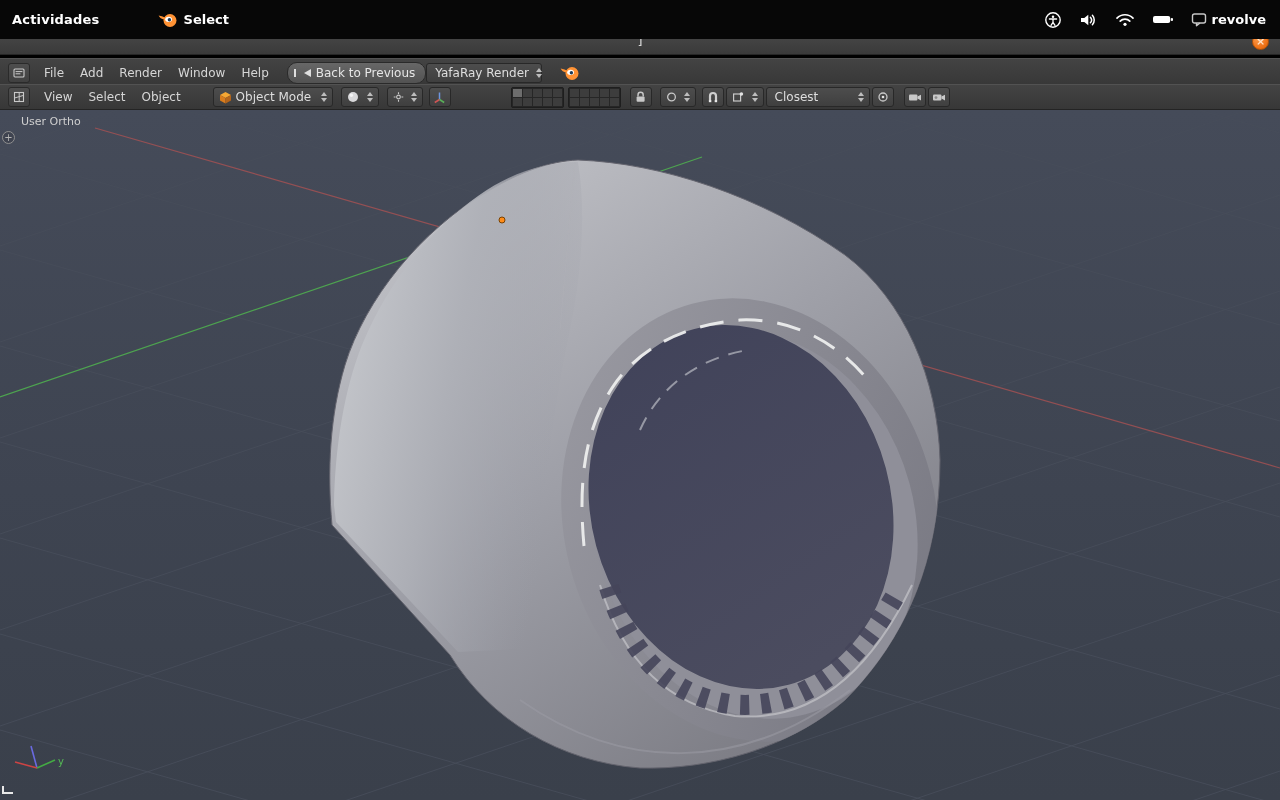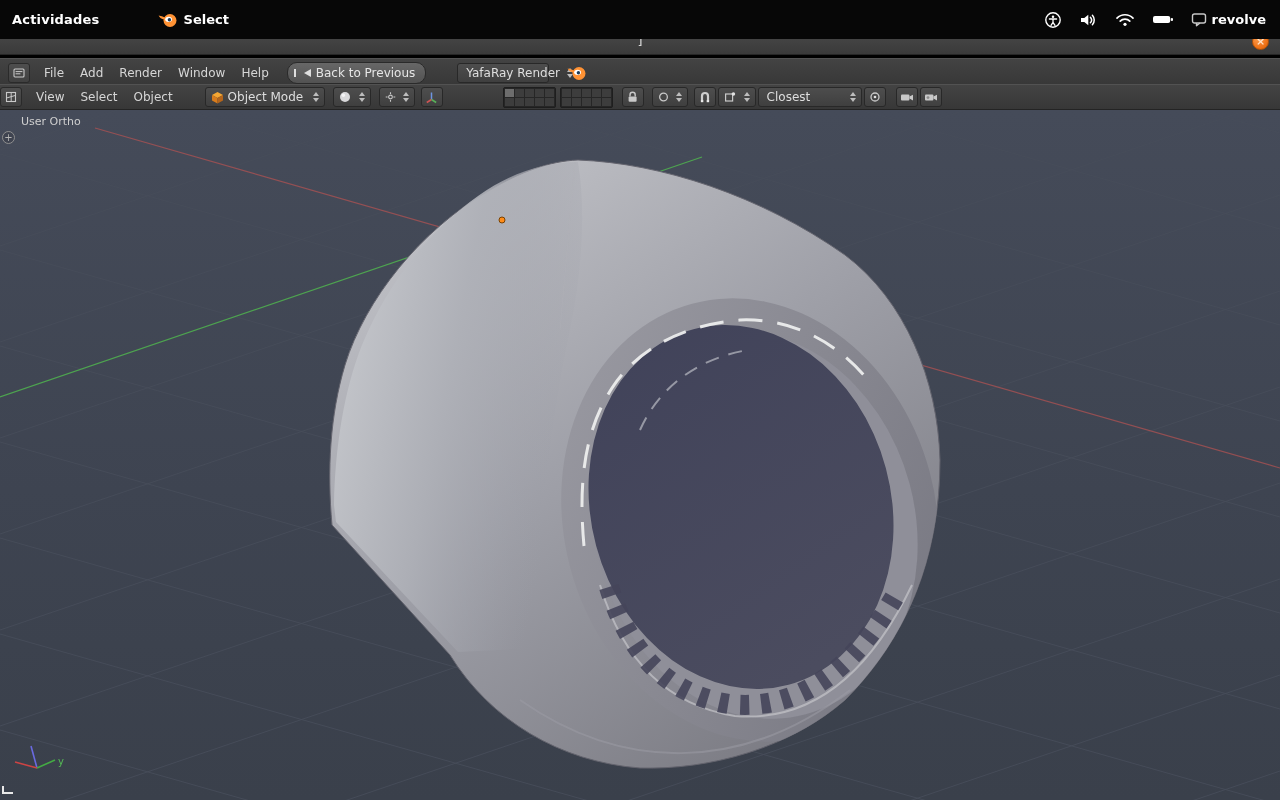--- a/index.html
+++ b/index.html
@@ -26,21 +26,21 @@
   .close-btn{position:absolute;top:6px;right:11px;width:17px;height:17px;border-radius:50%;
     background:radial-gradient(circle at 35% 30%,#fb9d50,#ef7318 62%,#d25e05);
     border:1px solid #b55307;box-sizing:border-box;
     display:flex;align-items:center;justify-content:center;
     color:#ffe3c8;font-size:11px;line-height:1;font-weight:bold;}
   
   .hdr{position:absolute;left:0;width:1280px;display:flex;align-items:center;
     background:linear-gradient(#434343,#373737);box-sizing:border-box;
     border-top:1px solid #525252;border-bottom:1px solid #242424;z-index:20;}
   .hdr-info{top:58px;height:29px;padding-left:8px;}
-  .hdr-view{top:84px;height:26px;}
+  .hdr-view{top:84px;height:26px;padding-left:8px;}
   .menu-item{font-size:12px;color:#d6d6d6;padding:0 8px;white-space:nowrap;cursor:default;}
   .editor-icon-btn{width:20px;height:18px;display:flex;align-items:center;justify-content:center;
     background:linear-gradient(#4e4e4e,#404040);border:1px solid #2a2a2a;border-radius:3px;margin-right:6px;flex:none;}
   .btn{display:flex;align-items:center;gap:5px;height:20px;padding:0 10px 0 6px;
     background:linear-gradient(#676767,#525252);border:1px solid #2a2a2a;border-radius:10px;
     color:#e6e6e6;font-size:12px;white-space:nowrap;flex:none;}
   .drop{display:flex;align-items:center;gap:4px;height:20px;padding:0 5px;
     background:linear-gradient(#4d4d4d,#3f3f3f);border:1px solid #282828;border-radius:3px;
     color:#dedede;font-size:12px;white-space:nowrap;box-sizing:border-box;flex:none;}
   .iconbtn{width:22px;height:20px;display:flex;align-items:center;justify-content:center;
@@ -126,21 +126,21 @@
   </span>
   <span class="menu-item">File</span>
   <span class="menu-item">Add</span>
   <span class="menu-item">Render</span>
   <span class="menu-item">Window</span>
   <span class="menu-item">Help</span>
   <span class="btn" style="margin-left:10px">
     <span class="back-arrow" style="margin-left:10px"></span>
     <span>Back to Previous</span>
   </span>
-  <span class="drop" style="margin-left:31px;width:92px">
+  <span class="drop" style="width:116px">
     <span style="padding-left:3px">YafaRay Render</span>
     <span class="arrows">
         <span class="tri-up"></span>
         <span class="tri-down"></span>
       </span>
   </span>
   <svg width="20" height="16" viewBox="0 0 20 16" style="margin-left:18px">
     <path d="M5.5 7.5 C3 7 1.5 5.5 0.6 3.6 C3.5 4 6 5 7.6 6.3 Z" fill="#ff9234"></path>
     <circle cx="12" cy="8.5" r="6.5" fill="#ff9234"></circle>
     <ellipse cx="10.6" cy="7.3" rx="3.4" ry="2.6" fill="#ffffff"></ellipse>

